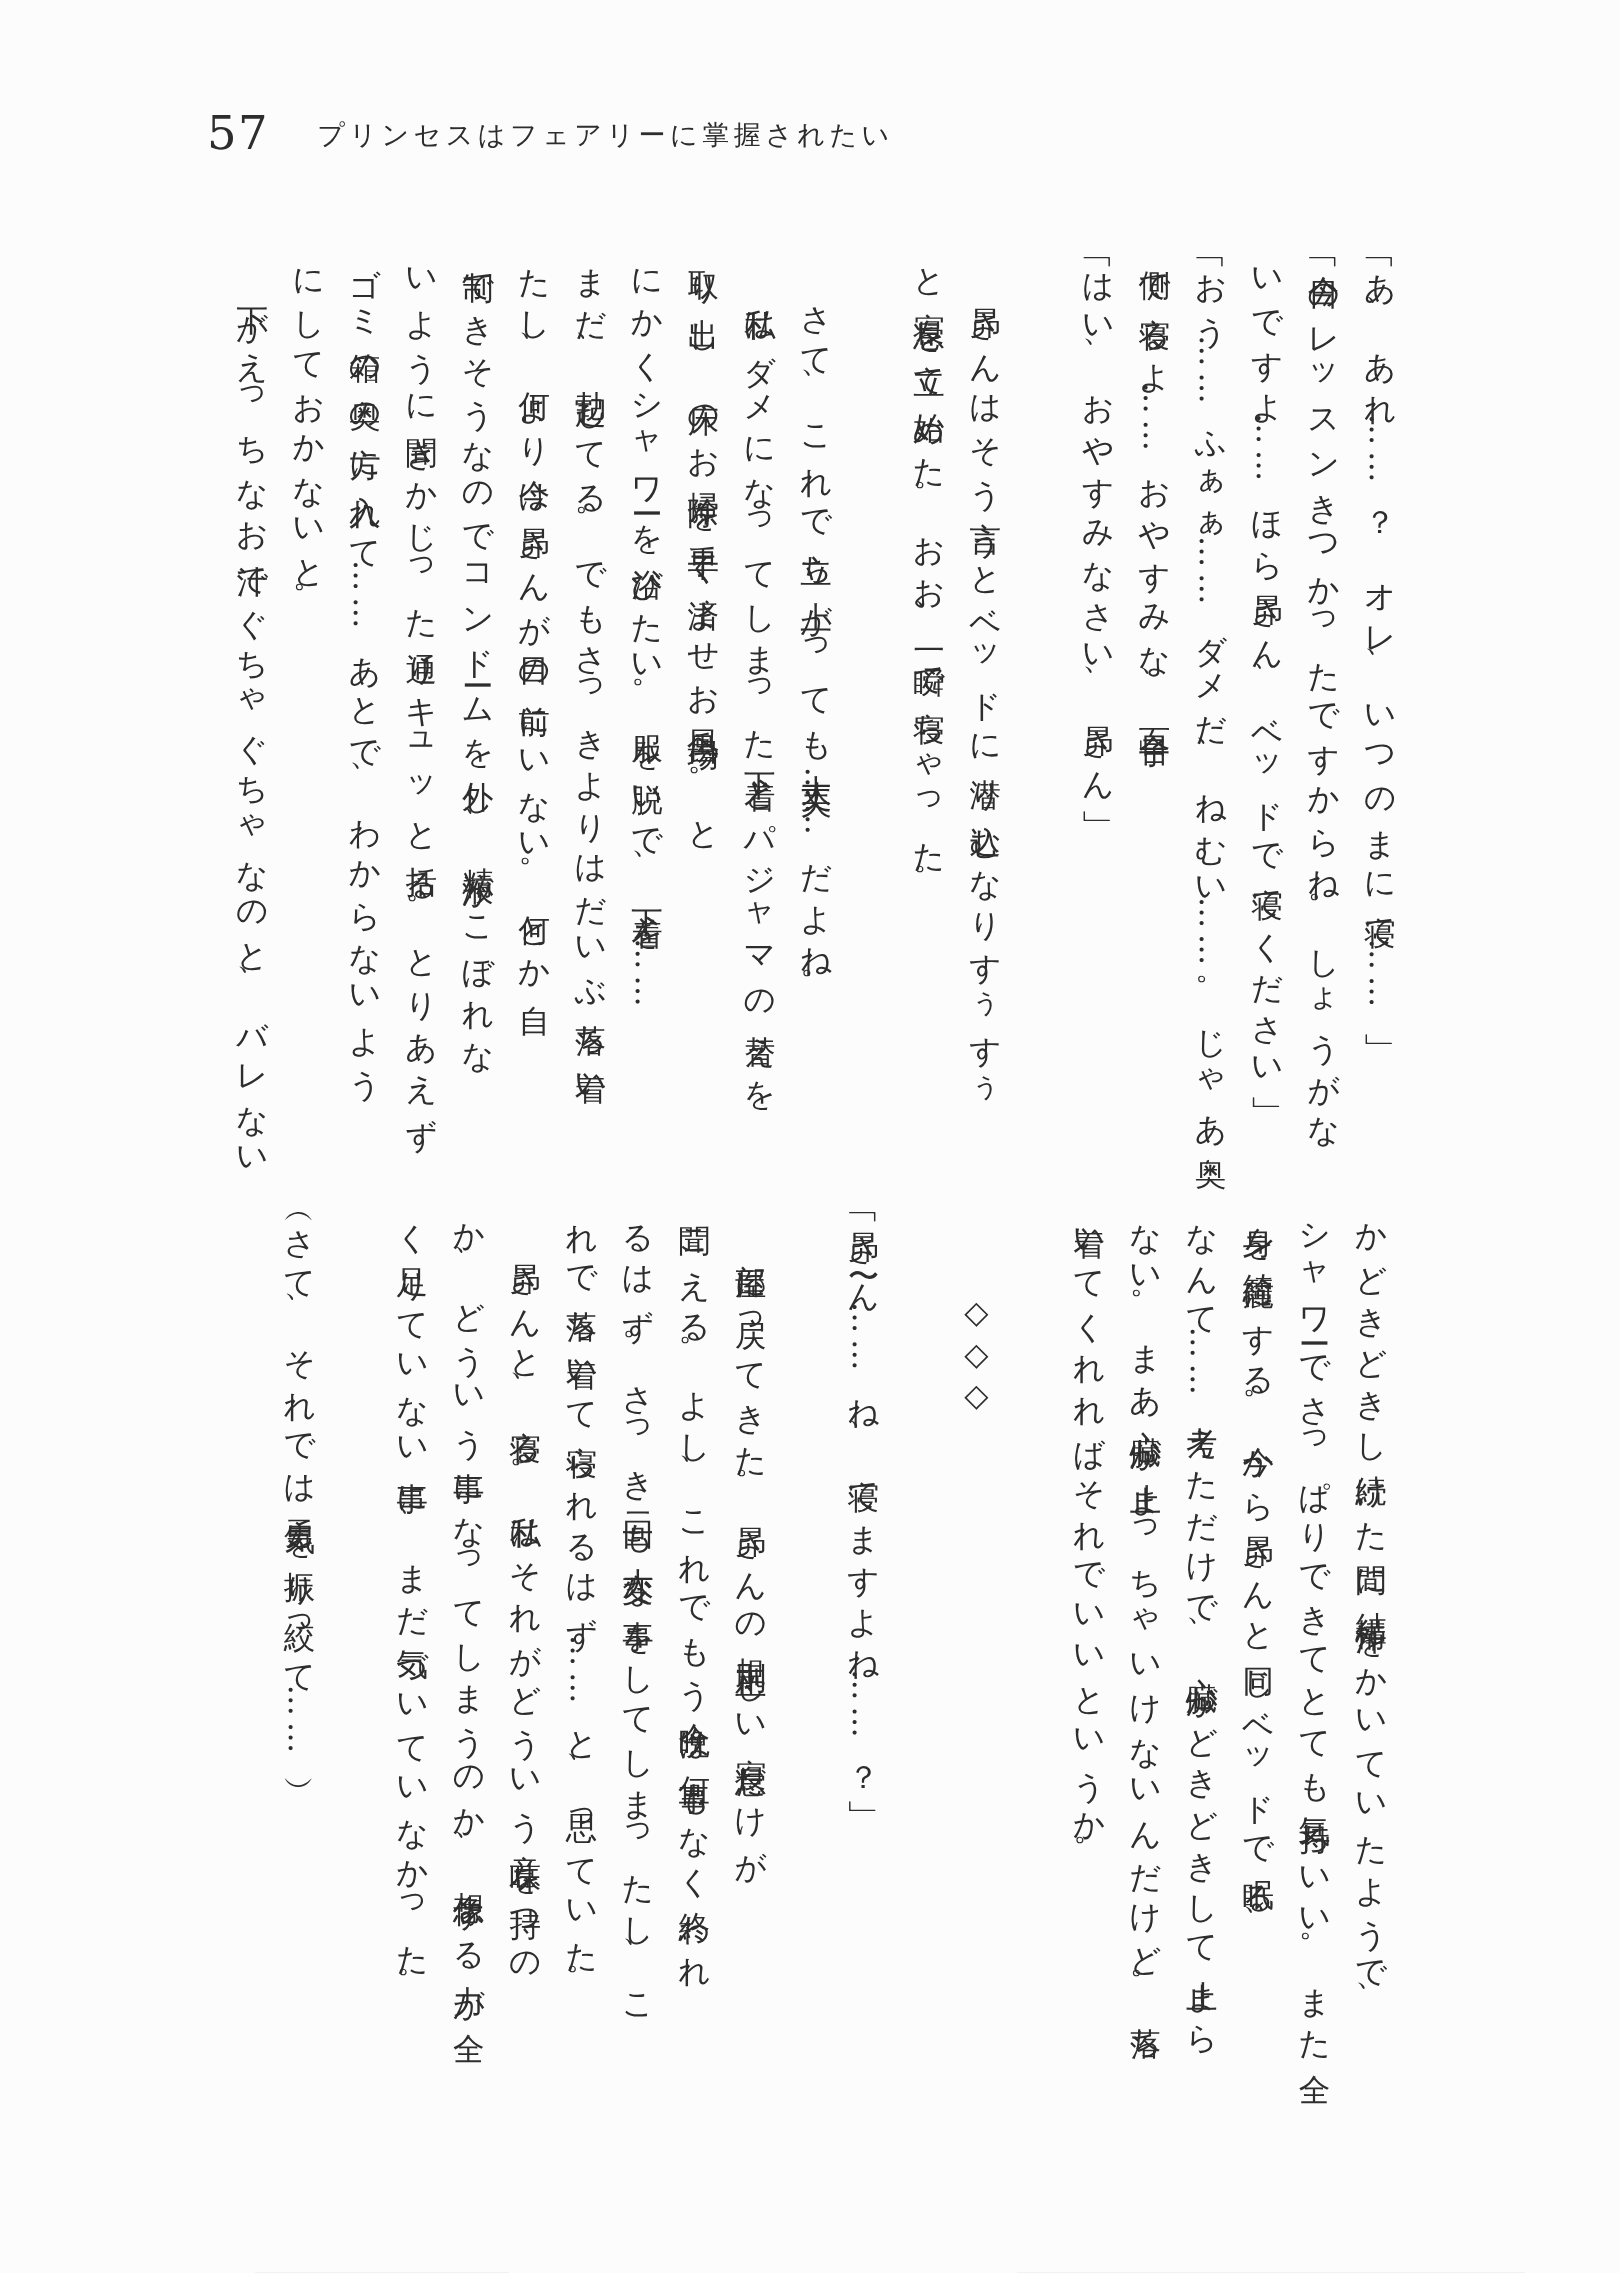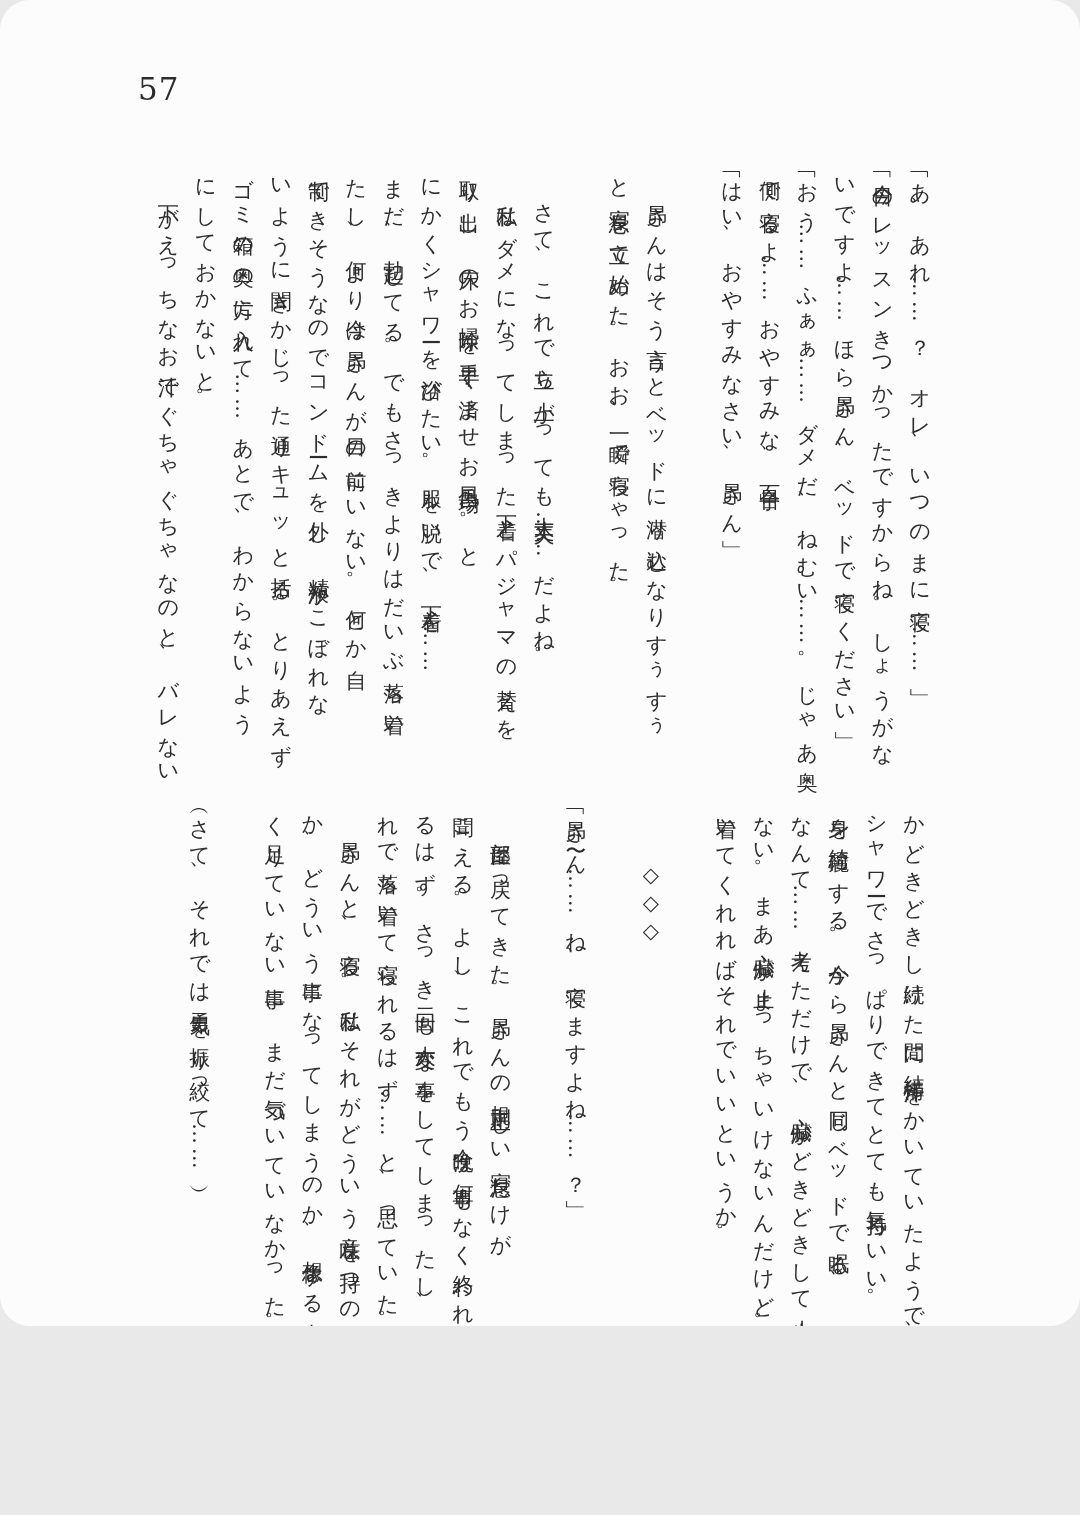--- a/index.html
+++ b/index.html
@@ -2,26 +2,25 @@
 <html lang="ja"><head>
 <meta charset="utf-8">
 <style>
   * { margin: 0; padding: 0; box-sizing: border-box; }
   html, body { background: #e9e9e9; }
   body { width: 1080px; }
 
   .page {
     position: relative;
     width: 1080px;
-    height: 1326px;
+    height: 1515px;
     background: #fcfcfc;
     color: #2d2d2d;
     font-family: "DejaVu Serif", "Liberation Serif", serif;
     overflow: hidden;
-    border-radius: 30px;
   }
 
   
   .header {
     position: absolute;
     left: 138px;
     top: 74px;
     display: flex;
     align-items: center;
   }
@@ -59,20 +58,21 @@
   .col.indent  { padding-inline-start: 24.8px; }  
   .col.divider { padding-inline-start: 62px; }    
 </style>
 </head>
 <body>
 
 <div class="page">
 
   <div class="header">
     <span class="page-number">57</span>
+    <span class="book-title">プリンセスはフェアリーに掌握されたい</span>
   </div>
 
   <div class="vblock vblock-top">
       <div class="col">「あ、あれ……？　オレ、いつのまに寝て……」</div>
       <div class="col">「今日のレッスンきつかったですからね。しょうがな</div>
       <div class="col">いですよ……ほら昴さん、ベッドで寝てください」</div>
       <div class="col">「おう……ふぁぁ……ダメだ、ねむい……。じゃあ奥</div>
       <div class="col">側で寝るよ……おやすみな、百合子」</div>
       <div class="col">「はい、おやすみなさい、昴さん」</div>
       <div class="col"></div>

